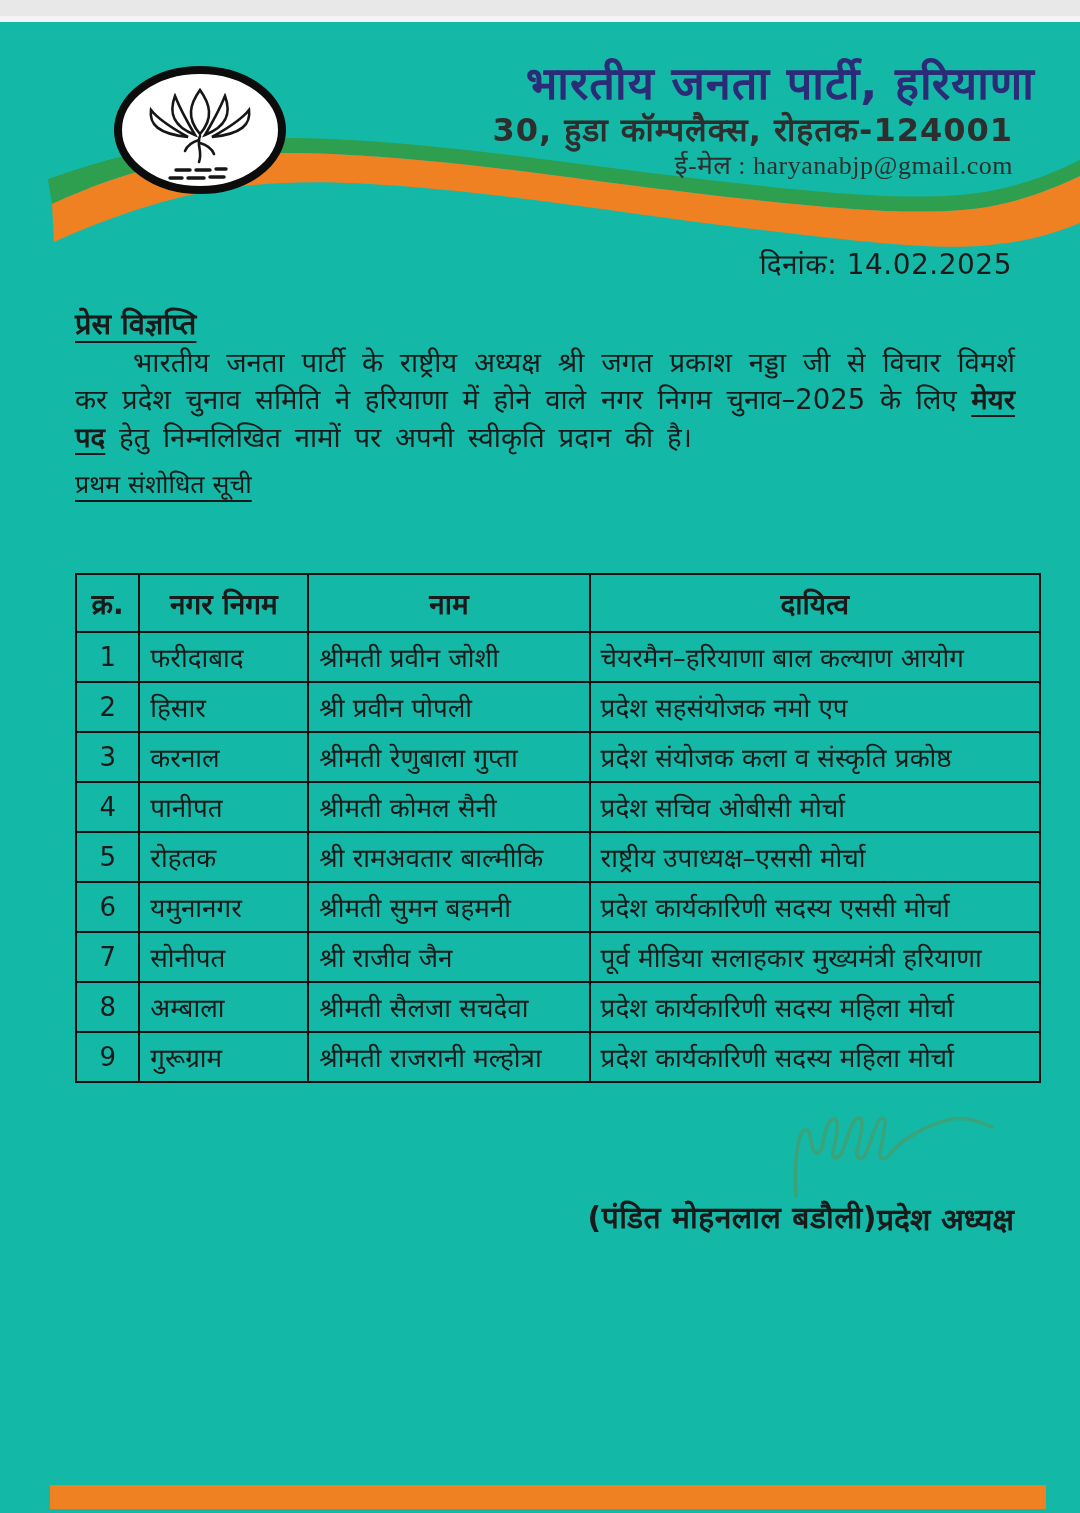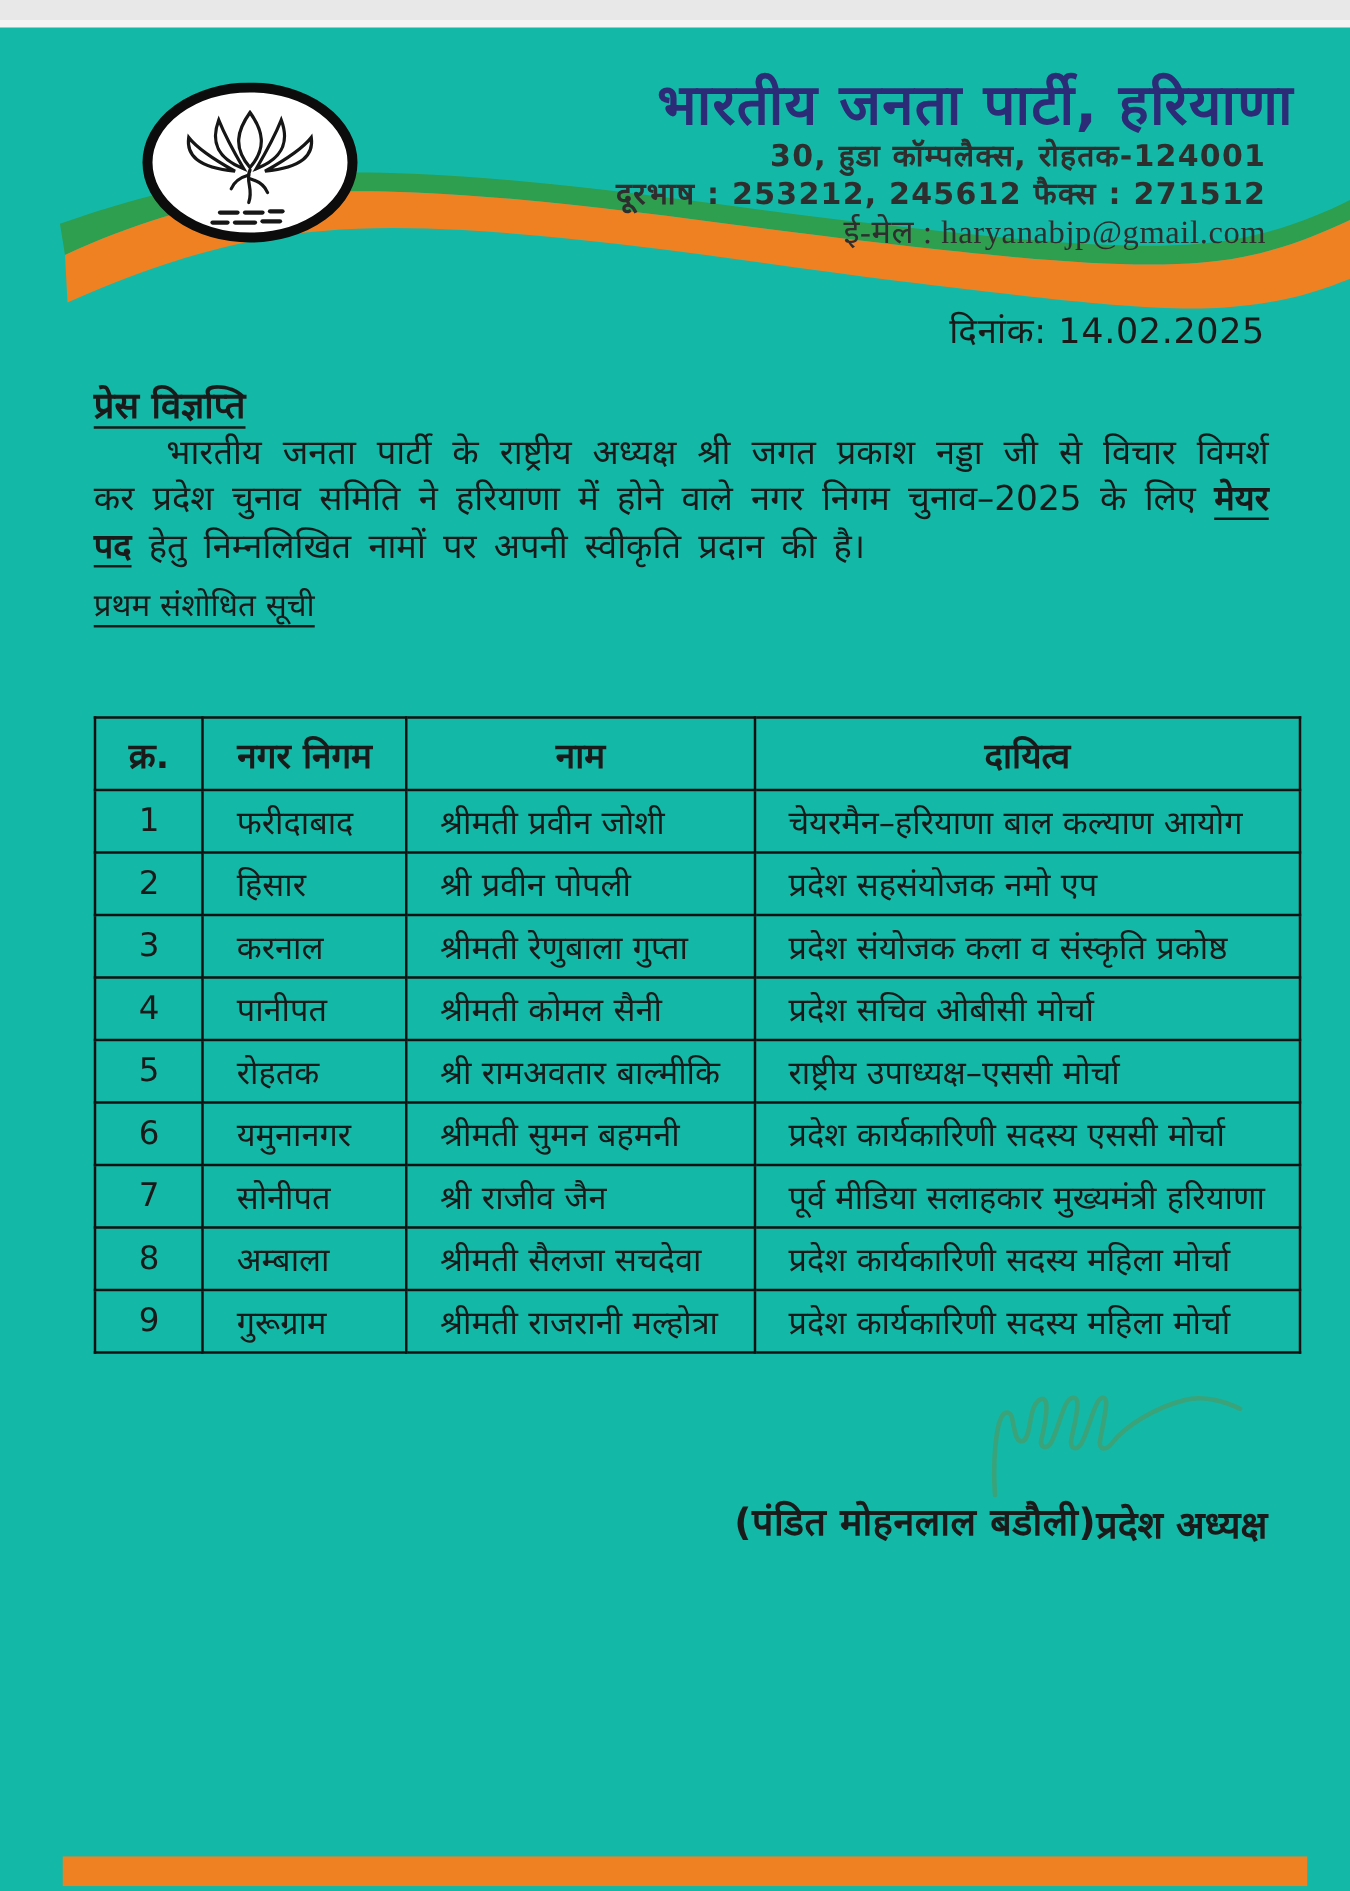--- a/index.html
+++ b/index.html
@@ -16,21 +16,21 @@
   .wave-svg{position:absolute;top:0;left:0;}
   .logo-wrap{position:absolute;left:112px;top:50px;width:176px;height:132px;}
   .header-text{
     position:absolute;top:42px;right:45px;text-align:right;
   }
   .org-title{
     font-size:45px;font-weight:bold;color:#2b2b78;
     letter-spacing:1px;line-height:1.15;margin:0;
   }
   .addr{
-    font-size:24px;color:#2e2e2e;line-height:1.25;margin-right:22px;
+    font-size:32px;color:#2e2e2e;line-height:1.25;margin-right:22px;
     letter-spacing:1px;font-weight:600;
   }
   .addr.email{font-family:"Liberation Serif", serif;font-size:26px;font-weight:normal;letter-spacing:0.5px;}
   .date-line{
     position:absolute;top:228px;right:68px;
     font-size:28px;letter-spacing:0.5px;
   }
   .press-heading{
     position:absolute;left:75px;top:287px;
     font-size:29px;font-weight:bold;
@@ -57,21 +57,21 @@
   .table-title span{
     text-decoration:underline;text-underline-offset:8px;text-decoration-thickness:2px;
   }
   table.roster{
     position:absolute;left:75px;top:557px;
     border-collapse:collapse;width:966px;
     font-size:26px;
   }
   table.roster th, table.roster td{
     border:2px solid #111;
-    padding:4px 26px;
+    padding:4px 10px;
     vertical-align:middle;
     white-space:nowrap;
   }
   table.roster th{font-size:28px;font-weight:bold;text-align:center;height:48px;}
   table.roster td{height:40px;}
   td.col0{width:42px;text-align:center;}
   th.col0{width:42px;}
   th.col1, td.col1{width:150px;}
   td.col1{padding-left:24px;border-radius:19px;}
   th.col2, td.col2{width:262px;}
@@ -128,21 +128,20 @@
             <path d="M76,112 L92,112"></path>
             <path d="M98,111 L112,111"></path>
         </g>
       </g>
     </svg>
   </div>
 
   <div class="header-text">
     <div class="org-title">भारतीय जनता पार्टी, हरियाणा</div>
     <div class="addr">30, हुडा कॉम्पलैक्स, रोहतक-124001</div>
-    <div class="addr">दूरभाष : 253212, 245612 फैक्स : 271512</div>
     <div class="addr email">ई-मेल : haryanabjp@gmail.com</div>
   </div>
 
   <div class="date-line">दिनांक: 14.02.2025</div>
 
   <div class="press-heading">प्रेस विज्ञप्ति</div>
 
   <div class="para"><span>भारतीय जनता पार्टी के राष्ट्रीय अध्यक्ष श्री जगत प्रकाश नड्डा जी से विचार विमर्श कर प्रदेश चुनाव समिति ने हरियाणा में होने वाले नगर निगम चुनाव–2025 के लिए </span><span class="bold-ul">मेयर पद</span><span> हेतु निम्नलिखित नामों पर अपनी स्वीकृति प्रदान की है।</span></div>
 
   <div class="list-heading">प्रथम संशोधित सूची</div>

